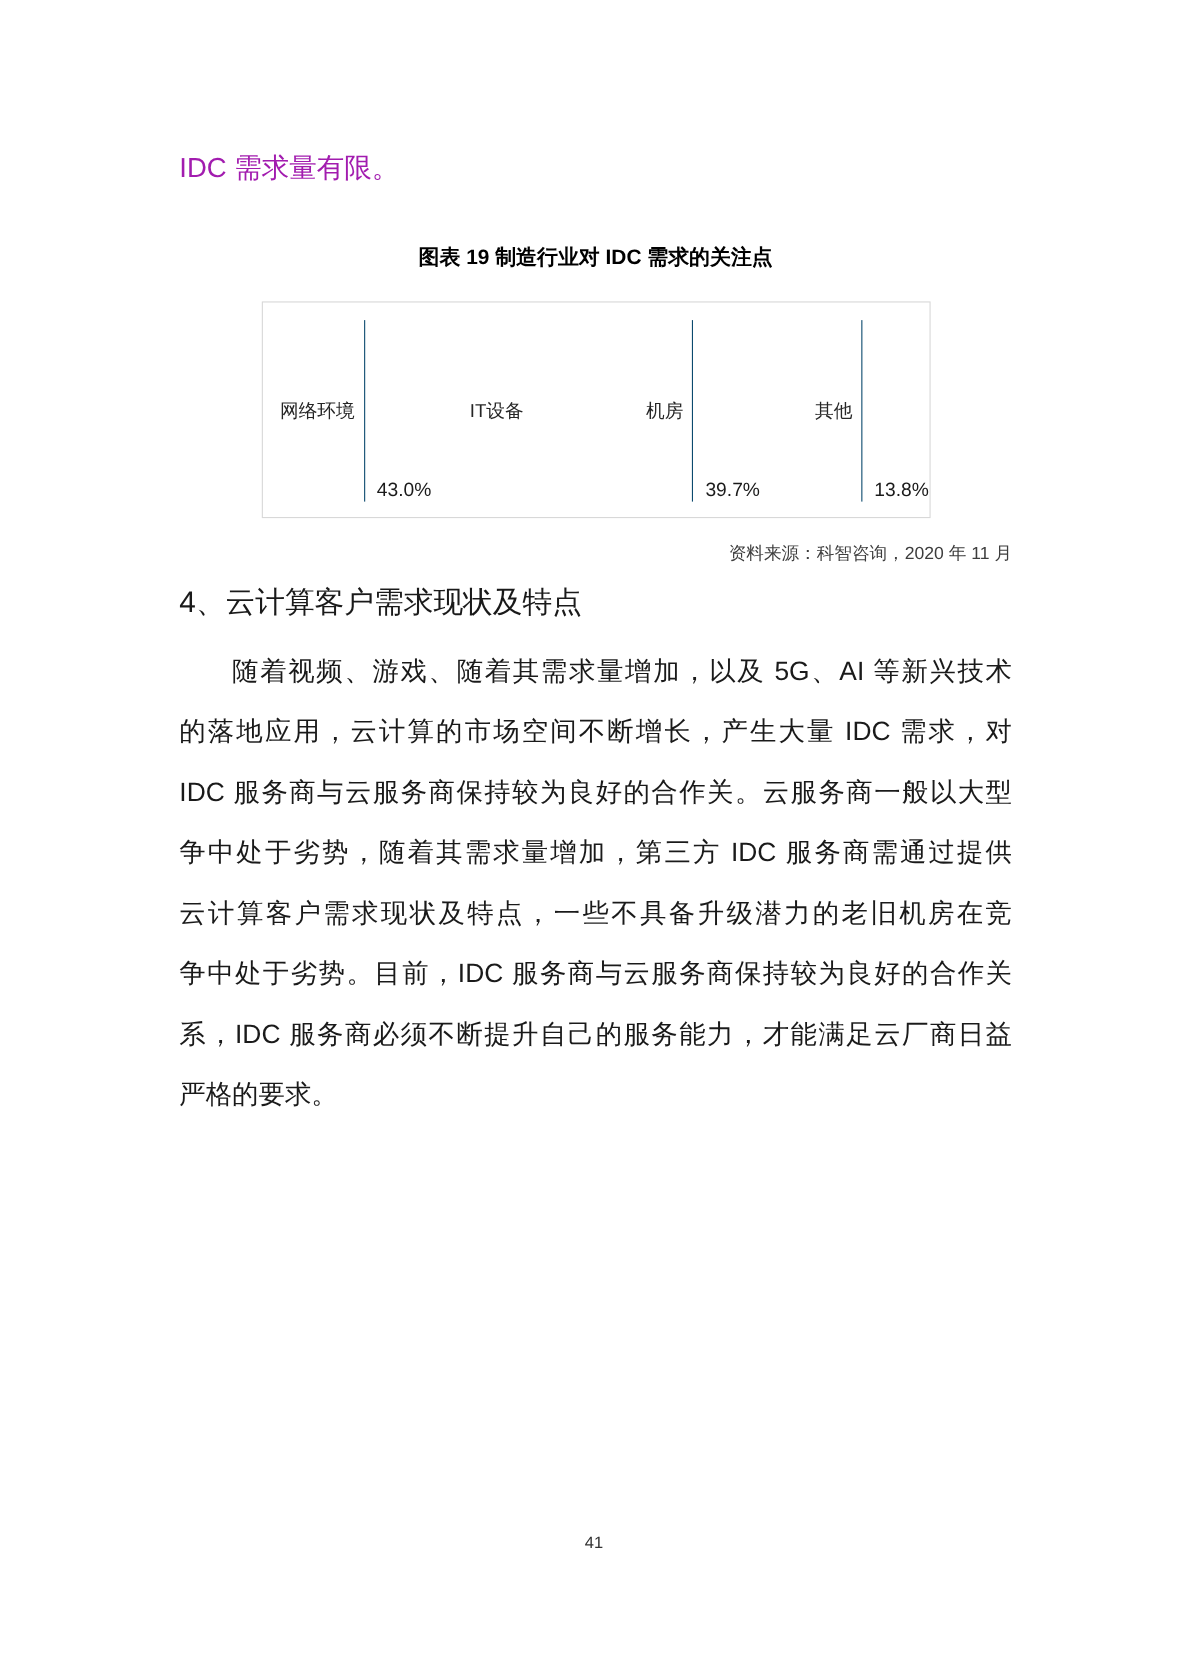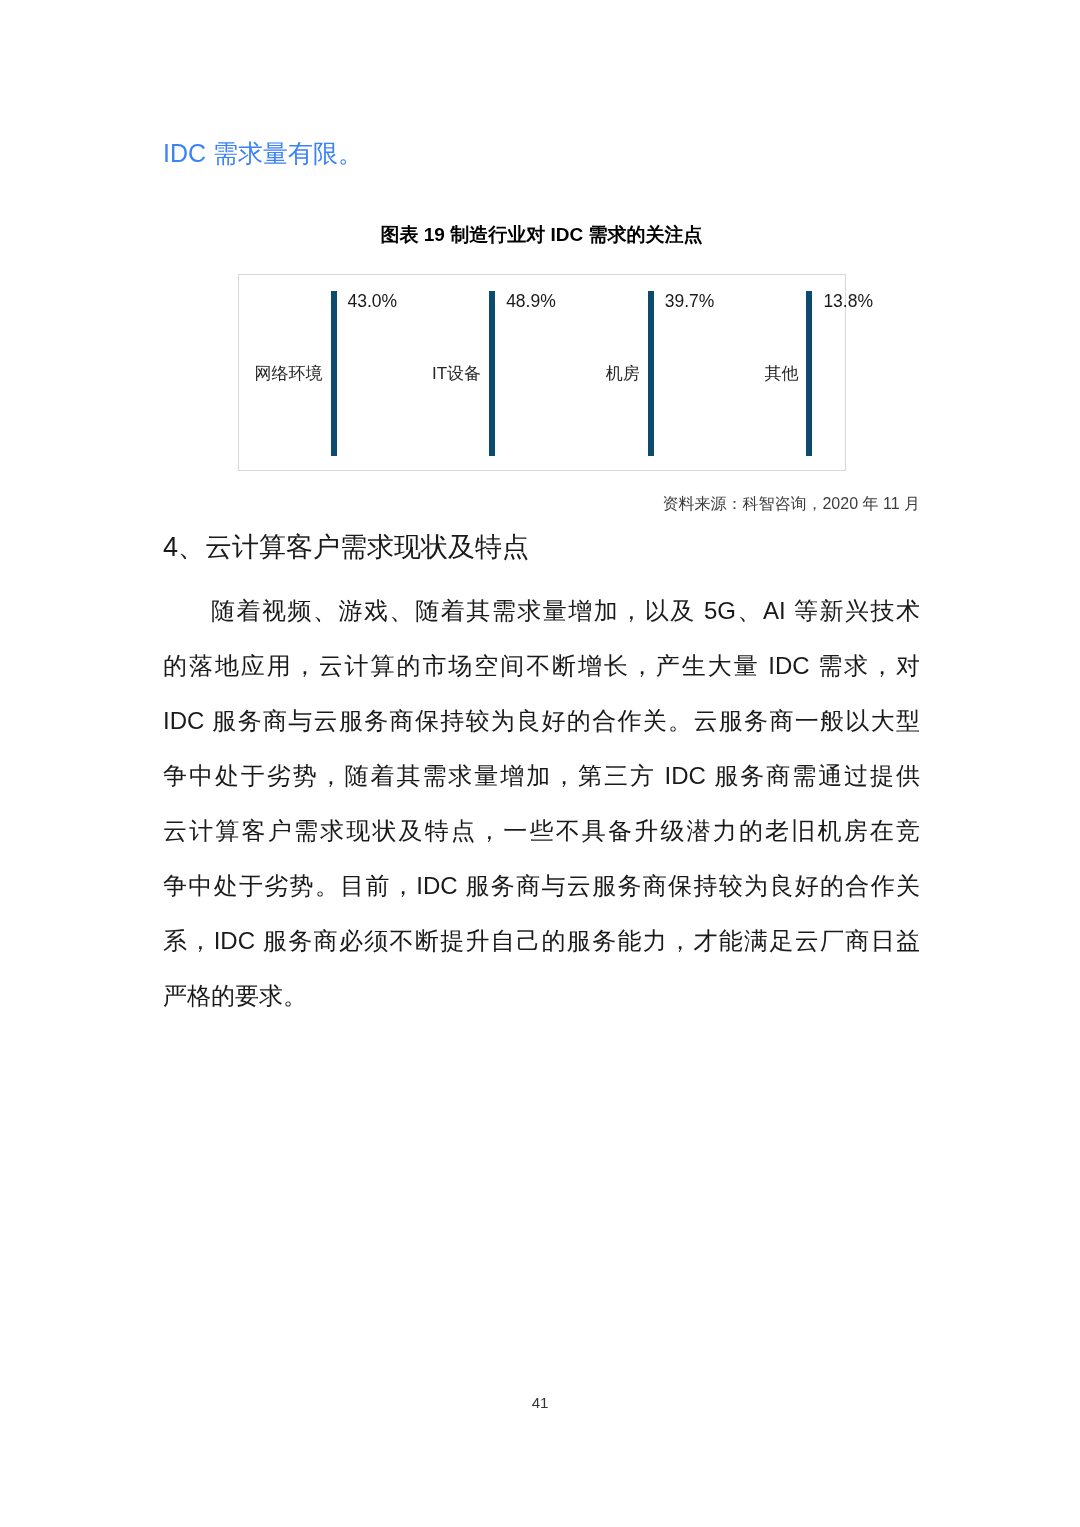--- a/index.html
+++ b/index.html
@@ -16,21 +16,21 @@
     background: #ffffff;
     overflow: hidden;
   }
   .content {
     padding: 0 160px 0 163px;
   }
   .lead-text {
     padding-top: 136px;
     font-size: 25px;
     line-height: 34px;
-    color: #3b82f6;
+    color: #a21caf;
   }
   .fig-title {
     margin-top: 52px;
     text-align: center;
     font-size: 19px;
     font-weight: bold;
     color: #000000;
     line-height: 26px;
   }
   .chart-box {
@@ -53,23 +53,23 @@
   .cat-label {
     width: 92px;
     text-align: right;
     padding-right: 8px;
     font-size: 17px;
     color: #262626;
     flex-shrink: 0;
   }
   .plot-area {
     flex: 1;
-    border-left: 6px solid #0c4a6e;
+    border-left: 1px solid #0c4a6e;
     display: flex;
-    align-items: flex-start;
+    align-items: flex-end;
     height: 100%;
   }
   .bar {
     height: 22px;
     background: #1778be;
   }
   .value-label {
     margin-left: 11px;
     font-size: 17.5px;
     color: #1a1a1a;
@@ -128,24 +128,20 @@
         <div class="chart-row">
           <span class="cat-label">网络环境</span>
           <div class="plot-area">
             <div class="bar" style="width: 69.3548%; background: rgb(23, 120, 190);"></div>
             <span class="value-label">43.0%</span>
           </div>
         </div>
 
         <div class="chart-row">
           <span class="cat-label">IT设备</span>
-          <div class="plot-area">
-            <div class="bar" style="width: 78.871%; background: rgb(23, 120, 190);"></div>
-            <span class="value-label">48.9%</span>
-          </div>
         </div>
 
         <div class="chart-row">
           <span class="cat-label">机房</span>
           <div class="plot-area">
             <div class="bar" style="width: 64.0323%; background: rgb(23, 120, 190);"></div>
             <span class="value-label">39.7%</span>
           </div>
         </div>
 

